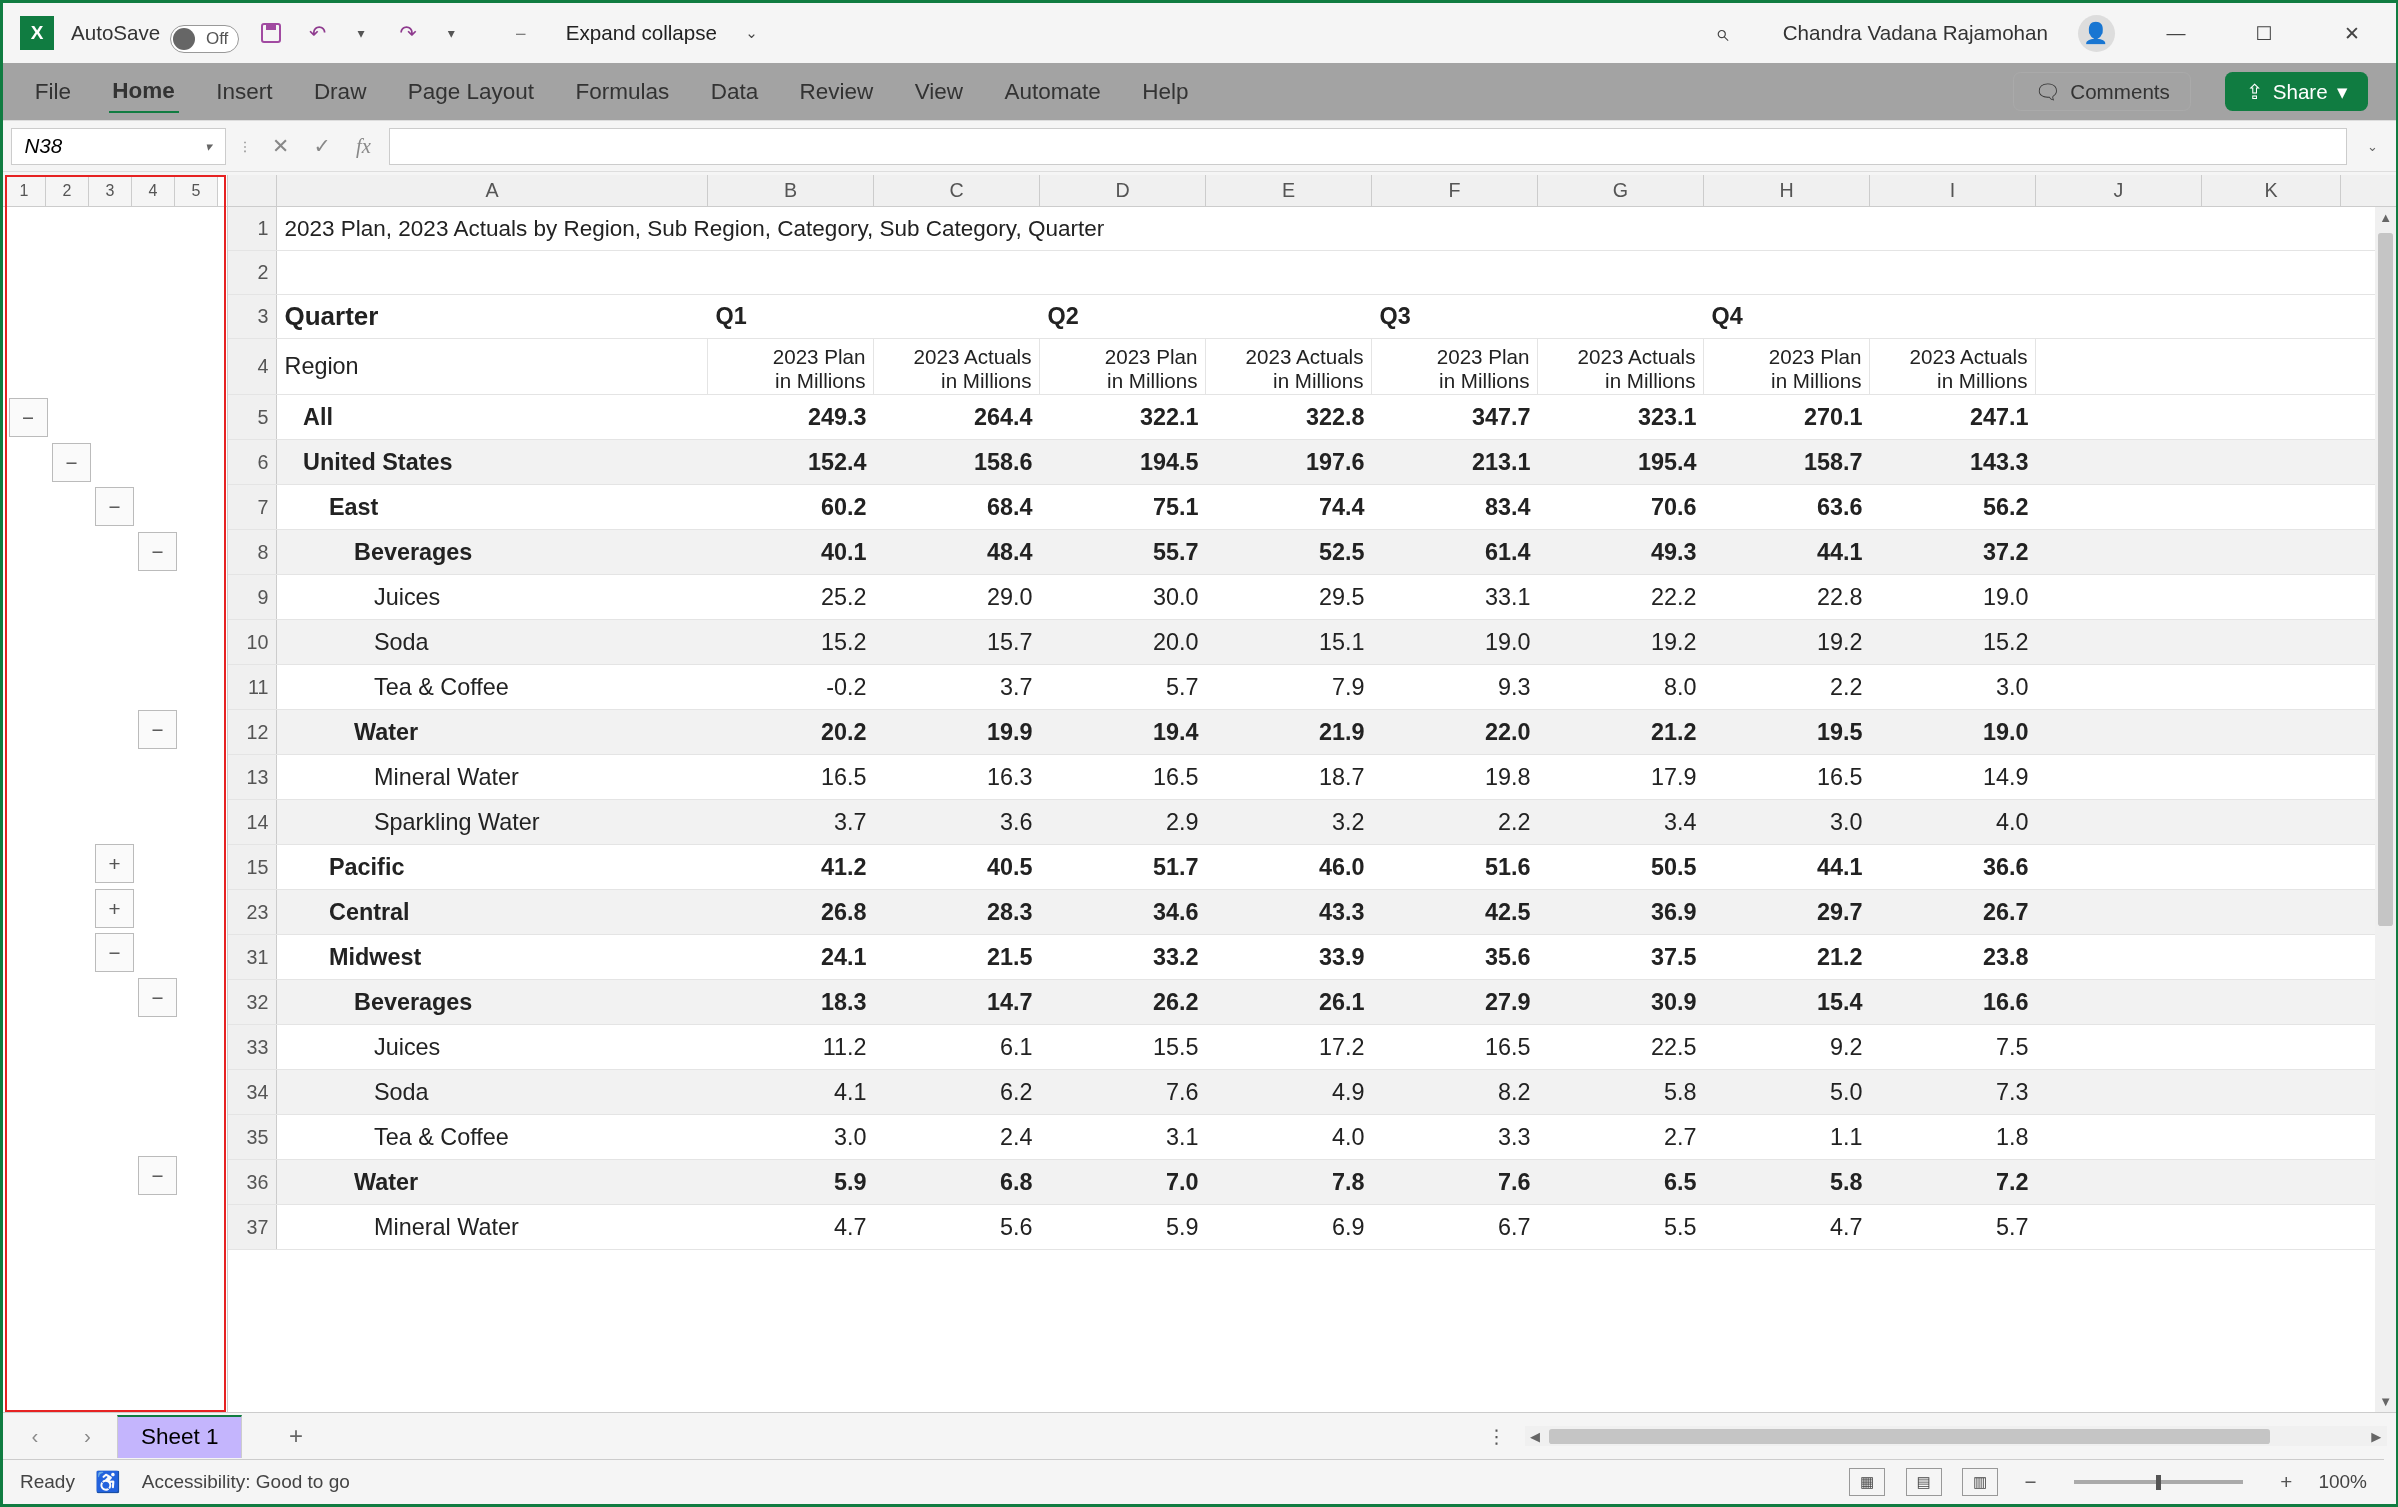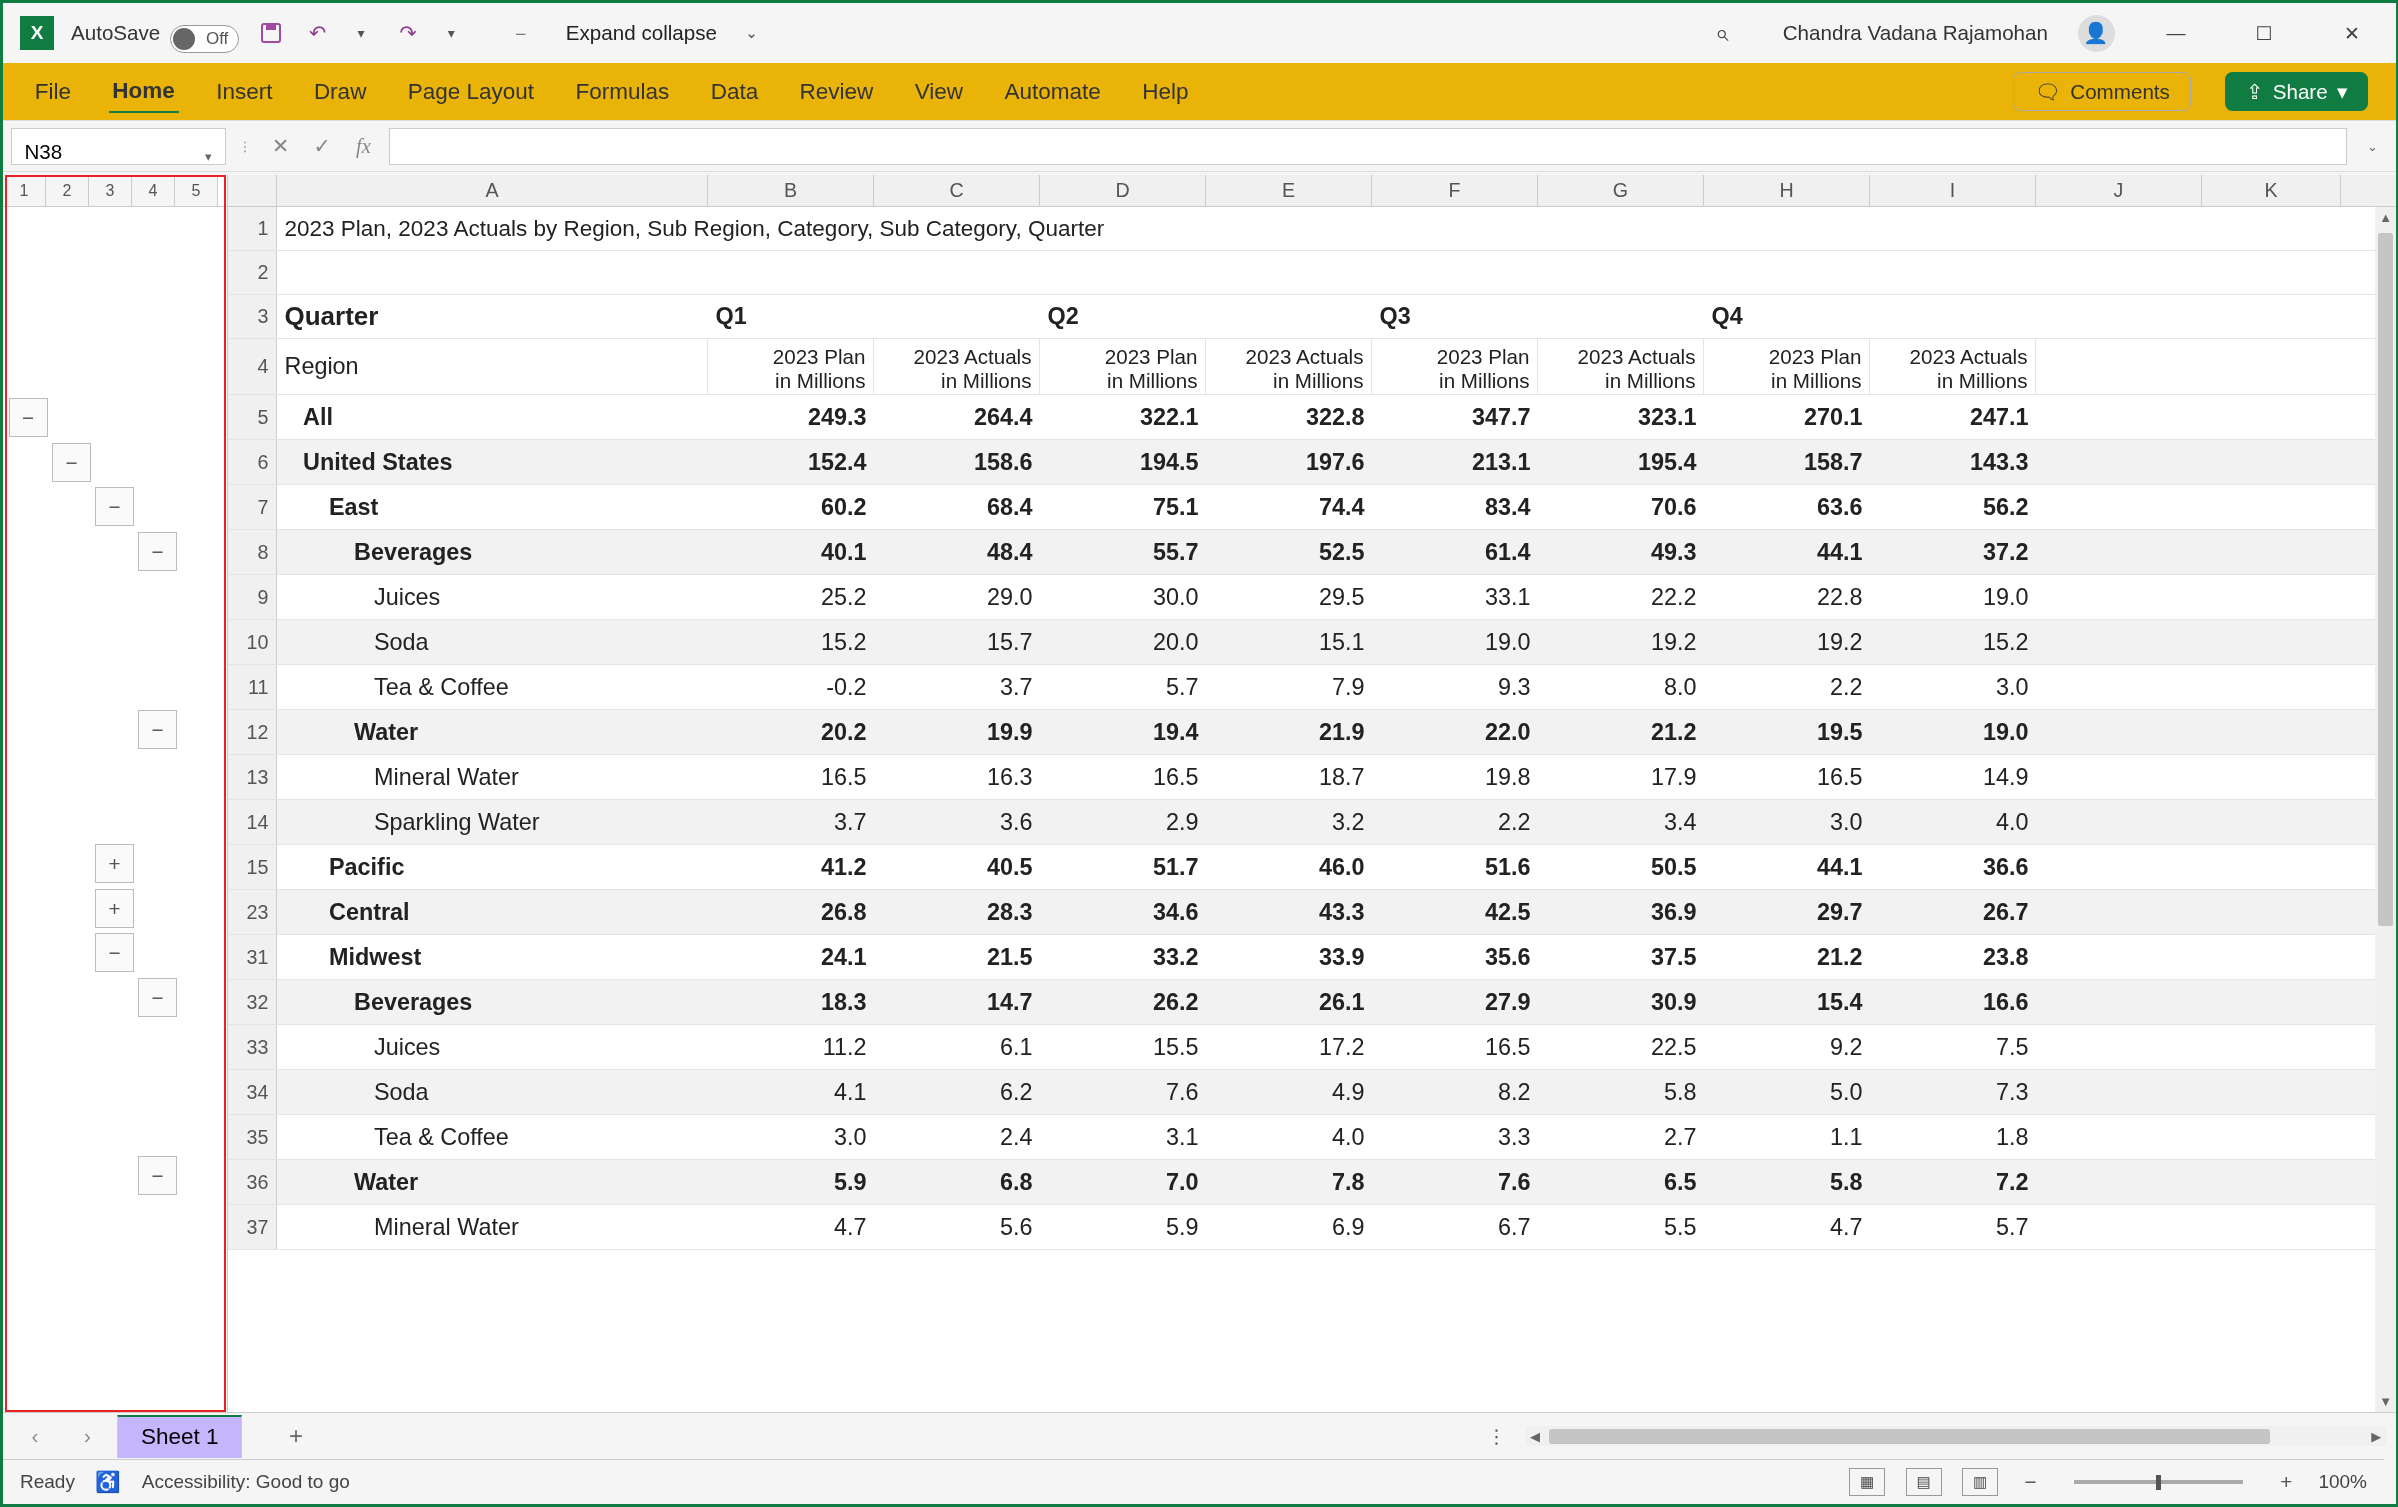--- a/index.html
+++ b/index.html
@@ -49,21 +49,21 @@
 .title-text { font-size: 20.6px; color: #222; margin-left: 13px; }
 .title-caret { font-size: 15px; color: #444; margin-left: 11.2px; }
 .titlebar-spacer { flex: 1; }
 .search-icon { font-size: 24px; color: #444; cursor: pointer; transform: scaleX(-1); }
 .user-name { font-size: 20.6px; color: #333; margin-left: 37px; }
 .avatar { width: 37px; height: 37px; border-radius: 50%; background: #ddd; margin-left: 13px; display: flex; align-items: center; justify-content: center; font-size: 20.6px; }
 .win-btn { width: 54px; height: 37px; display: flex; align-items: center; justify-content: center; font-size: 19px; color: #444; cursor: pointer; margin-left: 17px; }
 
 
 .ribbon {
-  height: 58px; background: #eab308;
+  height: 58px; background: #a3a3a3;
   display: flex; align-items: center; padding: 0 28px; gap: 34px;
   border-bottom: 0.9px solid #ddd;
 }
 .ribbon-tab { font-size: 22.5px; color: #333; cursor: pointer; padding: 7.5px 3.7px; }
 .ribbon-tab.active { font-weight: 600; border-bottom: 2.8px solid #107c41; }
 .ribbon-spacer { flex: 1; }
 .comments-btn {
   height: 39px; padding: 0 20.6px; border: 0.9px solid #aaa; border-radius: 7.5px;
   display: flex; align-items: center; gap: 9.4px; font-size: 20.6px; color: #333; cursor: pointer;
 }
@@ -72,21 +72,21 @@
   display: flex; align-items: center; gap: 9.4px; font-size: 20.6px; cursor: pointer;
 }
 
 
 .fxbar {
   height: 51px; background: #f5f5f5; display: flex; align-items: center;
   border-bottom: 0.9px solid #ddd; gap: 9.4px; padding: 0 7.5px;
 }
 .namebox {
   width: 215px; height: 37px; background: #fff; border: 0.9px solid #ccc;
-  display: flex; align-items: flex-end; padding: 0 13px; font-size: 20.6px; justify-content: space-between;
+  display: flex; align-items: center; padding: 12px 13px; font-size: 20.6px; justify-content: space-between; font-style: italic;
 }
 .nb-caret { font-size: 13px; color: #666; }
 .fx-sep { color: #888; font-size: 13px; padding: 0 3.7px; }
 .fx-btn { width: 32px; height: 32px; display: flex; align-items: center; justify-content: center; color: #888; font-size: 20.6px; }
 .fx-btn.fx { font-style: italic; font-family: Georgia, serif; }
 .fx-input { flex: 1; height: 37px; background: #fff; border: 0.9px solid #ccc; }
 .fx-expand { width: 32px; display: flex; align-items: center; justify-content: center; font-size: 13px; color: #666; cursor: pointer; }
 
 
 .grid-area {

